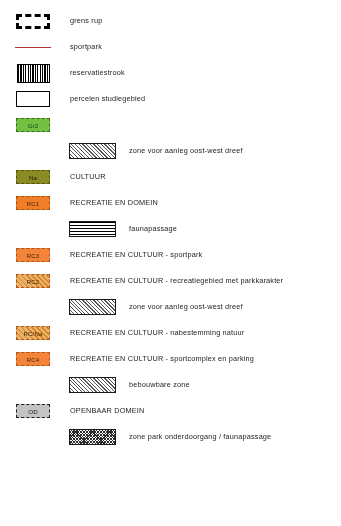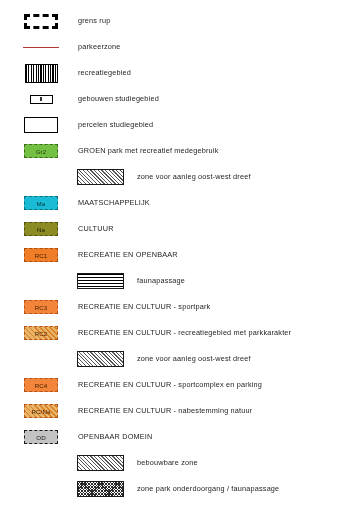--- a/index.html
+++ b/index.html
@@ -16,21 +16,21 @@
     -webkit-font-smoothing: antialiased;
   }
 
   #legend {
     position: absolute;
     left: 0;
     top: 0;
     width: 341px;
     height: 526px;
     box-sizing: border-box;
-    padding: 8px 0 0 8px;
+    padding: 8px 0 0 0;
   }
 
   .row {
     display: flex;
     align-items: center;
     height: 26px;
     width: 341px;
     box-sizing: border-box;
   }
 
@@ -215,77 +215,62 @@
     <div class="row">
       <div class="swatch-cell">
         <div class="sw sw-grensrup"></div>
       </div>
       <div class="label">grens rup</div>
     </div>
     <div class="row">
       <div class="swatch-cell">
         <div class="sw sw-stadsgrens"></div>
       </div>
-      <div class="label">parkeerzone</div>
+      <div class="label">sportpark</div>
     </div>
     <div class="row">
       <div class="swatch-cell">
         <div class="sw sw-reservatie"></div>
       </div>
-      <div class="label">recreatiegebied</div>
-    </div>
-    <div class="row">
-      <div class="swatch-cell">
-        <div class="sw sw-gebouwen"></div>
-      </div>
-      <div class="label">gebouwen studiegebied</div>
+      <div class="label">reservatiestrook</div>
     </div>
     <div class="row">
       <div class="swatch-cell">
         <div class="sw sw-percelen"></div>
       </div>
       <div class="label">percelen studiegebied</div>
     </div>
     <div class="row">
       <div class="swatch-cell">
         <div class="sw sw-gr2 sw-code">
           <span class="code-txt">Gr2</span>
         </div>
       </div>
-      <div class="label">GROEN   park met recreatief medegebruik</div>
     </div>
     <div class="row">
       <div class="swatch-cell indent">
         <div class="sw sw-diag"></div>
       </div>
       <div class="label gap">zone voor aanleg oost-west dreef</div>
-    </div>
-    <div class="row">
-      <div class="swatch-cell">
-        <div class="sw sw-ma sw-code">
-          <span class="code-txt">Ma</span>
-        </div>
-      </div>
-      <div class="label">MAATSCHAPPELIJK</div>
     </div>
     <div class="row">
       <div class="swatch-cell">
         <div class="sw sw-na sw-code">
           <span class="code-txt">Na</span>
         </div>
       </div>
       <div class="label">CULTUUR</div>
     </div>
     <div class="row">
       <div class="swatch-cell">
         <div class="sw sw-rc1 sw-code">
           <span class="code-txt">RC1</span>
         </div>
       </div>
-      <div class="label">RECREATIE EN OPENBAAR</div>
+      <div class="label">RECREATIE EN DOMEIN</div>
     </div>
     <div class="row">
       <div class="swatch-cell indent">
         <div class="sw sw-horiz"></div>
       </div>
       <div class="label gap">faunapassage</div>
     </div>
     <div class="row">
       <div class="swatch-cell">
         <div class="sw sw-rc3 sw-code">
@@ -303,47 +288,47 @@
       <div class="label">RECREATIE EN CULTUUR - recreatiegebied met parkkarakter</div>
     </div>
     <div class="row">
       <div class="swatch-cell indent">
         <div class="sw sw-diag"></div>
       </div>
       <div class="label gap">zone voor aanleg oost-west dreef</div>
     </div>
     <div class="row">
       <div class="swatch-cell">
+        <div class="sw sw-rcna sw-code">
+          <span class="code-txt">RC/Na</span>
+        </div>
+      </div>
+      <div class="label">RECREATIE EN CULTUUR - nabestemming natuur</div>
+    </div>
+    <div class="row">
+      <div class="swatch-cell">
         <div class="sw sw-rc4 sw-code">
           <span class="code-txt">RC4</span>
         </div>
       </div>
       <div class="label">RECREATIE EN CULTUUR - sportcomplex en parking</div>
     </div>
     <div class="row">
-      <div class="swatch-cell">
-        <div class="sw sw-rcna sw-code">
-          <span class="code-txt">RC/Na</span>
-        </div>
-      </div>
-      <div class="label">RECREATIE EN CULTUUR - nabestemming natuur</div>
+      <div class="swatch-cell indent">
+        <div class="sw sw-diag"></div>
+      </div>
+      <div class="label gap">bebouwbare zone</div>
     </div>
     <div class="row">
       <div class="swatch-cell">
         <div class="sw sw-od sw-code">
           <span class="code-txt">OD</span>
         </div>
       </div>
       <div class="label">OPENBAAR DOMEIN</div>
     </div>
     <div class="row">
       <div class="swatch-cell indent">
-        <div class="sw sw-diag"></div>
-      </div>
-      <div class="label gap">bebouwbare zone</div>
-    </div>
-    <div class="row">
-      <div class="swatch-cell indent">
         <div class="sw sw-dots"></div>
       </div>
       <div class="label gap">zone park onderdoorgang / faunapassage</div>
     </div>
   </div>
 
 </body></html>

